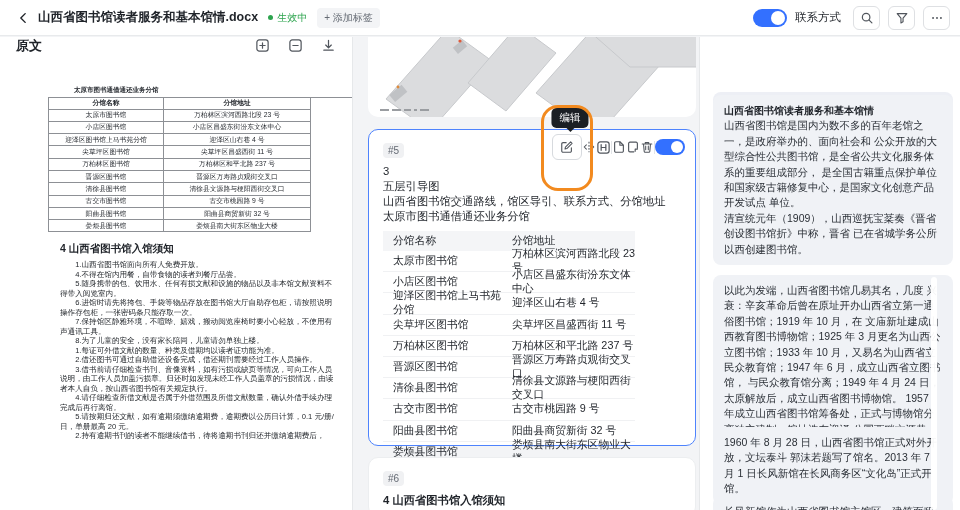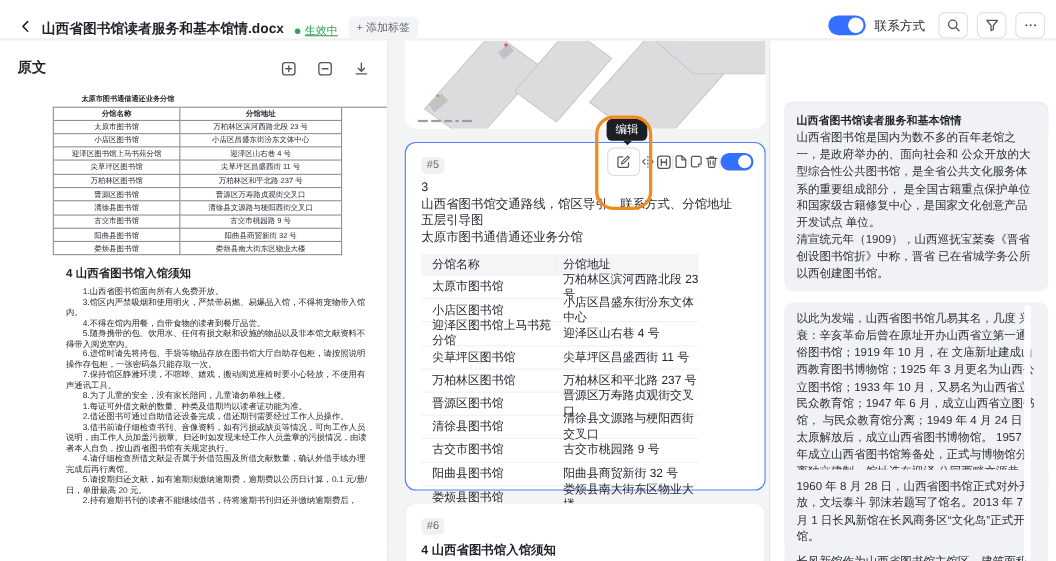--- a/index.html
+++ b/index.html
@@ -1,37 +1,37 @@
 <!DOCTYPE html>
 <html><head>
 <meta charset="utf-8">
 <style>
   * { margin:0; padding:0; box-sizing:border-box; }
   html,body { width:960px; height:510px; overflow:hidden; }
   body { font-family:"Liberation Sans","DejaVu Sans",sans-serif; background:#f3f4f6; color:#1f2329; position:relative; }
   svg { display:block; }
 
   
-  .topbar { position:absolute; left:0; top:0; width:960px; height:36px; background:#fff; border-bottom:1px solid #e8eaec; display:flex; align-items:flex-end; padding:0 10px 0 12px; z-index:30; }
+  .topbar { position:absolute; left:0; top:0; width:960px; height:36px; background:#fff; border-bottom:1px solid #e8eaec; display:flex; align-items:center; padding:0 10px 0 12px; z-index:30; }
   .back { width:22px; height:22px; display:flex; align-items:center; justify-content:center; color:#1f2329; cursor:pointer; }
   .doc-title { font-size:12.5px; font-weight:bold; margin:0 10px 0 4px; }
-  .status { display:flex; align-items:center; gap:4px; font-size:10px; color:#2da44e; margin-right:10px;text-decoration:underline; }
+  .status { display:flex; align-items:center; gap:4px; font-size:10px; color:#2da44e; margin-right:10px; }
   .status .dot { width:5px; height:5px; border-radius:50%; background:#2da44e; }
   .tag-pill { font-size:10px; color:#646a73; background:#f3f4f6; border-radius:4px; padding:3px 7px; }
   .topbar-right { margin-left:auto; display:flex; align-items:center; gap:8px; }
   .toggle { border-radius:9px; background:#3370ff; position:relative; cursor:pointer; }
   .toggle.big { width:34px; height:18px; }
   .toggle .knob { position:absolute; top:2px; right:2px; background:#fff; border-radius:50%; }
   .toggle.big .knob { width:14px; height:14px; }
   .view-label { font-size:11.5px; color:#1f2329; margin-right:4px; }
   .sq-btn { width:27px; height:24px; border:1px solid #dee0e3; border-radius:6px; background:#fff; display:flex; align-items:center; justify-content:center; color:#51565d; cursor:pointer; }
 
   
   .left-panel { position:absolute; left:0; top:37px; width:353px; height:473px; background:#fff; border-right:1px solid #e6e8ea; z-index:10; }
-  .left-head { height:33px; display:flex; align-items:flex-end; padding:0 16px; }
+  .left-head { height:33px; display:flex; align-items:flex-start; padding:0 16px; }
   .left-title { font-size:13px; font-weight:bold; }
   .left-tools { margin-left:auto; display:flex; gap:17px; color:#51565d; }
   .left-tools .ic { width:16px; height:16px; cursor:pointer; display:flex; align-items:center; justify-content:center; }
   .docarea { position:absolute; left:0; top:33px; width:352px; height:428px; background:#fff; overflow:hidden; }
   .dcaption { font-size:6.5px; font-weight:bold; margin:16px 0 2px 74px; }
   .dtable { display:grid; grid-template-columns:115px 147px; margin-left:48px; border-top:1px solid #8d9095; border-left:1px solid #8d9095; }
   .dtable .c { border-right:1px solid #8d9095; border-bottom:1px solid #8d9095; font-size:6.8px; height:12.3px; display:flex; align-items:center; justify-content:center; }
   .dtable .h { font-weight:bold; height:11.5px; }
   .dsec-title { font-size:10.5px; font-weight:bold; margin:10px 0 4px 60px; }
   .dlist { margin-left:60px; width:276px; }
@@ -195,21 +195,20 @@
 
         <div style="display:contents">
           <div class="c">娄烦县图书馆</div>
           <div class="c">娄烦县南大街东区物业大楼</div>
         </div>
       </div>
     <div class="dsec-title">4 山西省图书馆入馆须知</div>
     <div class="dlist">
 
     <div class="p">1.山西省图书馆面向所有人免费开放。</div>
-        <div class="p">3.馆区内严禁吸烟和使用明火，严禁带易燃、易爆品入馆，不得将宠物带入馆内。</div>
         <div class="p">4.不得在馆内用餐，自带食物的读者到餐厅品尝。</div>
         <div class="p">5.随身携带的包、饮用水、任何有损文献和设施的物品以及非本馆文献资料不得带入阅览室内。</div>
         <div class="p">6.进馆时请先将挎包、手袋等物品存放在图书馆大厅自助存包柜，请按照说明操作存包柜，一张密码条只能存取一次。</div>
         <div class="p">7.保持馆区静雅环境，不喧哗、嬉戏，搬动阅览座椅时要小心轻放，不使用有声通讯工具。</div>
         <div class="p">8.为了儿童的安全，没有家长陪同，儿童请勿单独上楼。</div>
       </div>
     <div class="dlist">
 
     <div class="p">1.每证可外借文献的数量、种类及借期均以读者证功能为准。</div>
         <div class="p">2.借还图书可通过自助借还设备完成，借还期刊需要经过工作人员操作。</div>
@@ -293,22 +292,22 @@
     </span>
     <span class="vsep"></span>
     <div class="toggle small">
         <span class="knob"></span>
       </div>
   </div>
 
   <div class="seg-lines">
 
   <div class="p">3</div>
+      <div class="p">五层引导图</div>
       <div class="p">山西省图书馆交通路线，馆区导引、联系方式、分馆地址</div>
-      <div class="p">五层引导图</div>
       <div class="p">太原市图书通借通还业务分馆</div>
     </div>
 
   <div class="mtable">
     <div class="c h">分馆名称</div>
     <div class="c h">分馆地址</div>
 
       <div style="display:contents">
         <div class="c">太原市图书馆</div>
         <div class="c">万柏林区滨河西路北段 23 号</div>

